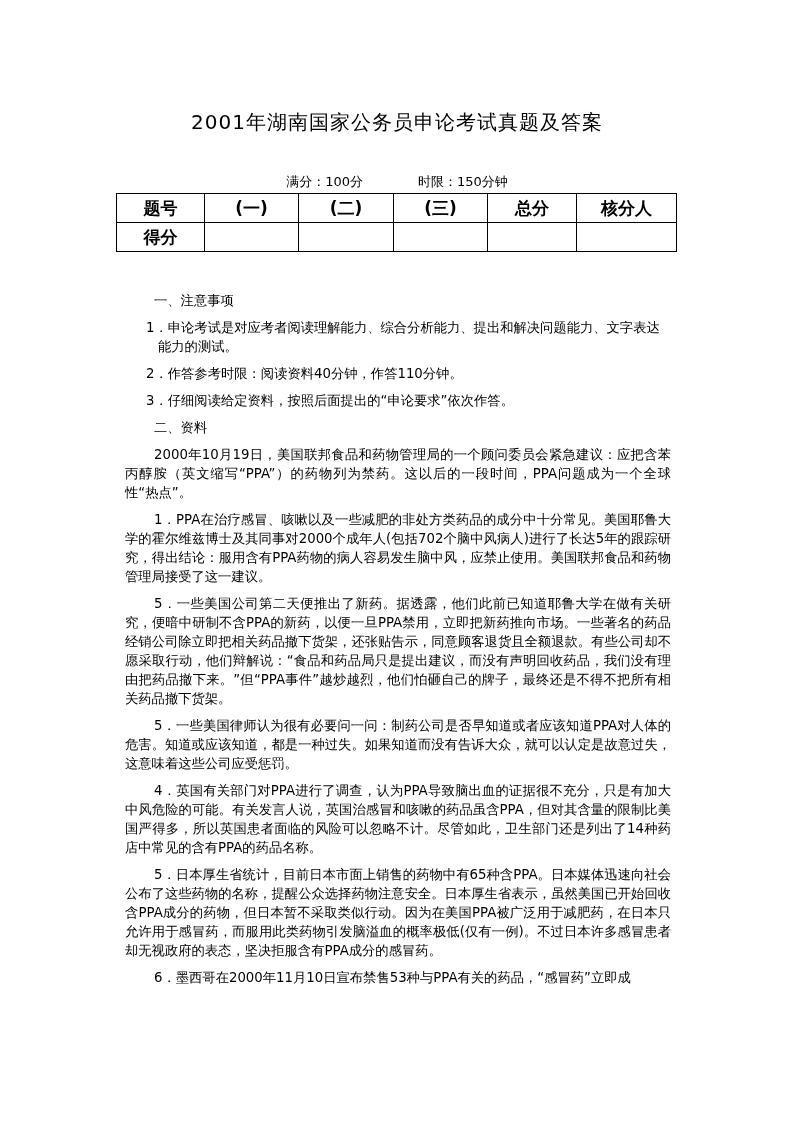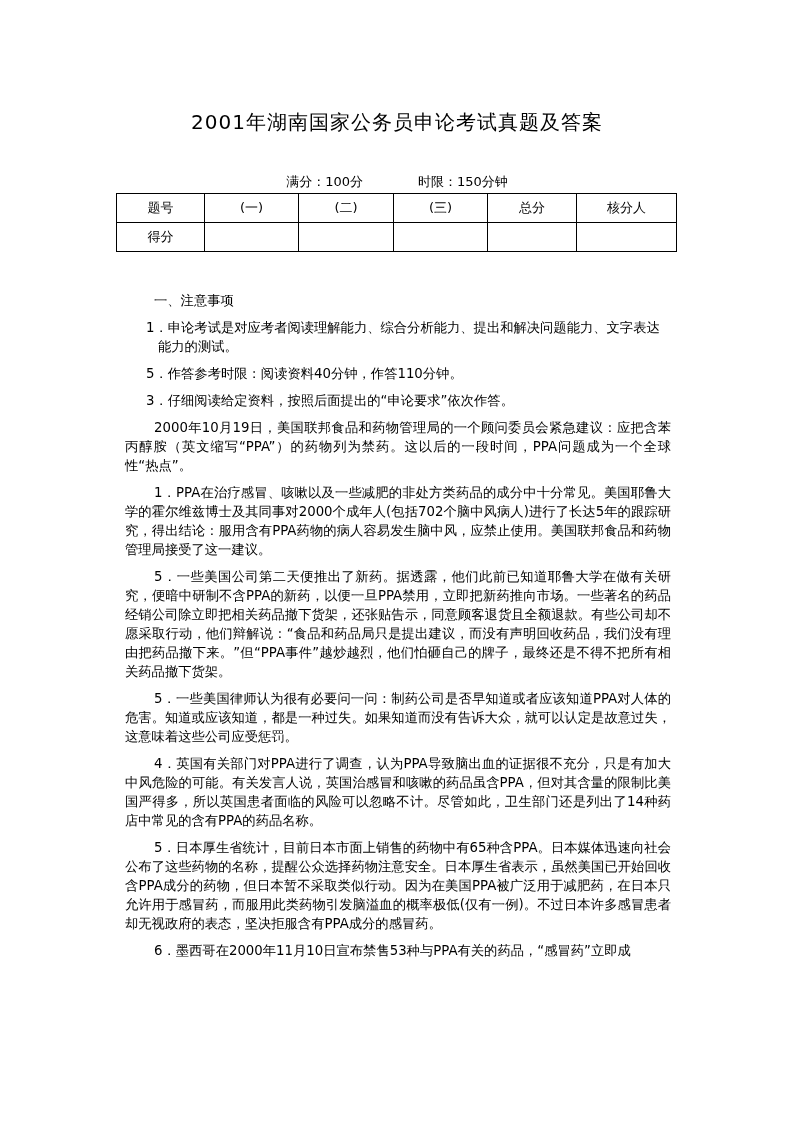--- a/index.html
+++ b/index.html
@@ -5,21 +5,21 @@
   html, body { margin: 0; padding: 0; background: #ffffff; }
   body { width: 794px; height: 1123px; position: relative; overflow: hidden;
          font-family: "DejaVu Sans", "Liberation Sans", sans-serif; color: #000; }
   .page { position: absolute; left: 0; top: 0; width: 794px; height: 1123px; }
   .title { position: absolute; top: 109px; left: 0; width: 794px; text-align: center;
            font-size: 20px; letter-spacing: 1px; }
   .meta { position: absolute; top: 173px; left: 0; width: 794px; text-align: center; font-size: 13px; }
   .meta span { display: inline-block; }
   .meta .gap { width: 55px; }
   table.score { position: absolute; left: 116px; top: 193px; width: 561px; border-collapse: collapse;
-                font-size: 13px; table-layout: fixed; }
+                font-size: 17px; table-layout: fixed; font-weight: bold; }
   table.score td { border: 1px solid #000; height: 28px; text-align: center; padding: 0; }
   .body { position: absolute; left: 117px; top: 283px; width: 562px; font-size: 13.3px; line-height: 19px; }
   .body p { margin: 8px; }
   .h { margin-top: 0; margin-bottom: 6px; padding-left: 29px; }
   .item { padding-left: 33px; text-indent: -12px; margin-bottom: 6px; }
   .para { text-indent: 29px; margin-bottom: 6px; text-align: justify; }
 </style>
 </head>
 <body>
 
@@ -55,22 +55,23 @@
       <td></td>
       <td></td>
       <td></td>
     </tr>
   </tbody>
     </table>
 
   <div class="body">
     <p class="h">一、注意事项</p>
     <p class="item">1．申论考试是对应考者阅读理解能力、综合分析能力、提出和解决问题能力、文字表达能力的测试。</p>
-    <p class="item">5．作答参考时限：阅读资料40分钟，作答110分钟。</p>
+    <p class="item">2．作答参考时限：阅读资料40分钟，作答110分钟。</p>
     <p class="item">3．仔细阅读给定资料，按照后面提出的“申论要求”依次作答。</p>
+    <p class="h">二、资料</p>
     <p class="para">2000年10月19日，美国联邦食品和药物管理局的一个顾问委员会紧急建议：应把含苯丙醇胺（英文缩写“PPA”）的药物列为禁药。这以后的一段时间，PPA问题成为一个全球性“热点”。</p>
     <p class="para">1．PPA在治疗感冒、咳嗽以及一些减肥的非处方类药品的成分中十分常见。美国耶鲁大学的霍尔维兹博士及其同事对2000个成年人(包括702个脑中风病人)进行了长达5年的跟踪研究，得出结论：服用含有PPA药物的病人容易发生脑中风，应禁止使用。美国联邦食品和药物管理局接受了这一建议。</p>
     <p class="para">5．一些美国公司第二天便推出了新药。据透露，他们此前已知道耶鲁大学在做有关研究，便暗中研制不含PPA的新药，以便一旦PPA禁用，立即把新药推向市场。一些著名的药品经销公司除立即把相关药品撤下货架，还张贴告示，同意顾客退货且全额退款。有些公司却不愿采取行动，他们辩解说：“食品和药品局只是提出建议，而没有声明回收药品，我们没有理由把药品撤下来。”但“PPA事件”越炒越烈，他们怕砸自己的牌子，最终还是不得不把所有相关药品撤下货架。</p>
     <p class="para">5．一些美国律师认为很有必要问一问：制药公司是否早知道或者应该知道PPA对人体的危害。知道或应该知道，都是一种过失。如果知道而没有告诉大众，就可以认定是故意过失，这意味着这些公司应受惩罚。</p>
     <p class="para">4．英国有关部门对PPA进行了调查，认为PPA导致脑出血的证据很不充分，只是有加大中风危险的可能。有关发言人说，英国治感冒和咳嗽的药品虽含PPA，但对其含量的限制比美国严得多，所以英国患者面临的风险可以忽略不计。尽管如此，卫生部门还是列出了14种药店中常见的含有PPA的药品名称。</p>
     <p class="para">5．日本厚生省统计，目前日本市面上销售的药物中有65种含PPA。日本媒体迅速向社会公布了这些药物的名称，提醒公众选择药物注意安全。日本厚生省表示，虽然美国已开始回收含PPA成分的药物，但日本暂不采取类似行动。因为在美国PPA被广泛用于减肥药，在日本只允许用于感冒药，而服用此类药物引发脑溢血的概率极低(仅有一例)。不过日本许多感冒患者却无视政府的表态，坚决拒服含有PPA成分的感冒药。</p>
     <p class="para">6．墨西哥在2000年11月10日宣布禁售53种与PPA有关的药品，“感冒药”立即成</p>
   </div>
 </div>
 

